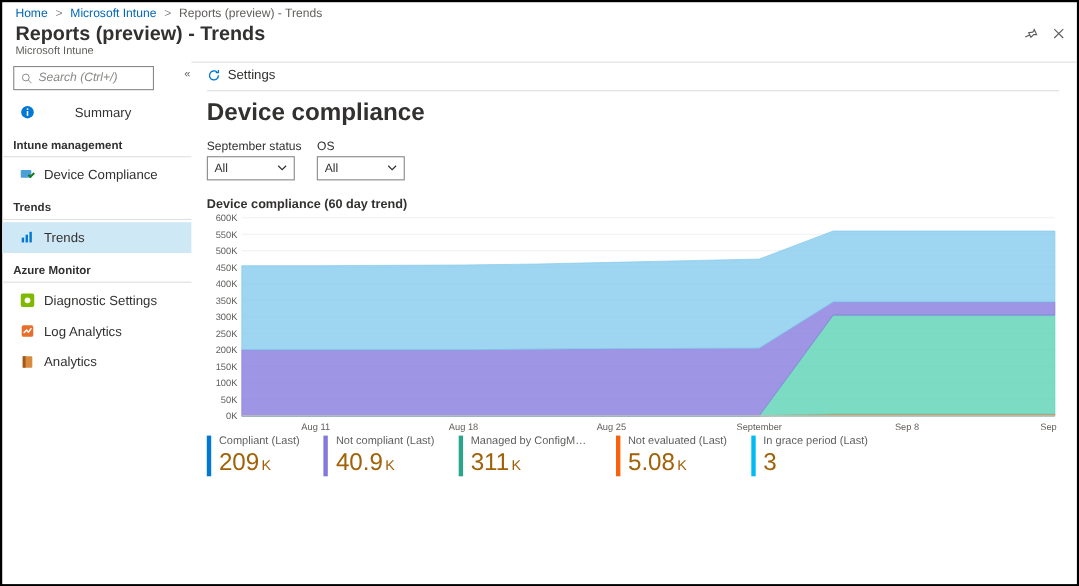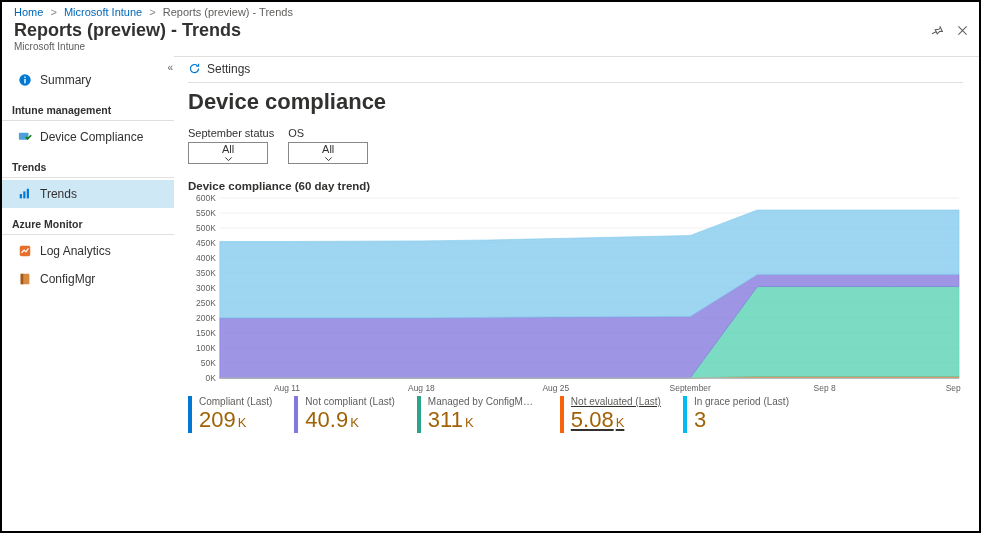--- a/index.html
+++ b/index.html
@@ -36,21 +36,21 @@
   
   .main { flex: 1; padding: 4px 16px 8px 14px; border-top: 1px solid #e1dfdd; overflow: hidden; }
   .refresh { display: inline-flex; align-items: center; font-size: 12px; color: #323130; cursor: pointer; margin-bottom: 4px; }
   .refresh svg { width: 13px; height: 13px; margin-right: 6px; }
   .main hr { border: none; border-top: 1px solid #e1dfdd; margin: 2px 0 6px 0; }
 
   .main h2 { font-size: 22px; font-weight: 700; margin-bottom: 12px; }
 
   .filters { display: flex; gap: 14px; margin-bottom: 16px; }
   .filter label { display: block; font-size: 11px; color: #323130; margin-bottom: 3px; }
-  .sel { border: 1px solid #8a8886; height: 22px; width: 80px; font-size: 11px; display: flex; align-items: center; justify-content: space-between; padding: 0 6px; cursor: pointer; background: #fff; flex-direction: column; }
+  .sel { border: 1px solid #8a8886; height: 22px; width: 80px; font-size: 11px; display: flex; align-items: center; justify-content: space-between; padding: 0 6px; cursor: pointer; background: #fff; }
   .sel svg { width: 9px; height: 9px; }
 
   .chart-title { font-size: 11.5px; font-weight: 600; margin-bottom: 2px; }
   .chart-box { height: 200px; width: 100%; }
   .chart-box svg { width: 100%; height: 100%; }
   .ytick text, .xtick text { font-size: 8.5px; fill: #605e5c; }
   .ytick line { stroke: #f0f0f0; stroke-width: 1; }
 
   
   .metrics { display: flex; gap: 22px; margin-top: 2px; flex-wrap: nowrap; }
@@ -82,22 +82,29 @@
     <svg viewBox="0 0 16 16" stroke="#605e5c" stroke-width="1.3">
         <path d="M3 3l10 10M13 3L3 13"></path>
       </svg>
   </div>
 </div>
 
 <div class="layout">
 
   <div class="sidebar">
     <span class="collapse-chevrons">«</span>
-
-    <div class="sidebar-item" style="margin-top:6px;">
+    <div class="search-box">
+      <svg viewBox="0 0 16 16" fill="none" stroke="#8a8886" stroke-width="1.3">
+          <circle cx="6.5" cy="6.5" r="4.5"></circle>
+          <path d="M10 10l4 4"></path>
+        </svg>
+      <span>Search (Ctrl+/)</span>
+    </div>
+
+    <div class="sidebar-item" style="margin-top:6px;gap:28px;">
       <span class="ico">
           <svg viewBox="0 0 16 16" width="14" height="14">
             <circle cx="8" cy="8" r="6.5" fill="#0078d4"></circle>
             <rect x="7.2" y="6.8" width="1.6" height="5" fill="#fff"></rect>
             <rect x="7.2" y="4" width="1.6" height="1.6" fill="#fff"></rect>
           </svg>
         </span>
       <span>Summary</span>
     </div>
 
@@ -124,34 +131,43 @@
           </svg>
         </span>
       <span>Trends</span>
     </div>
 
     <div class="sidebar-section">Azure Monitor</div>
     <hr class="rule">
     <div class="sidebar-item">
       <span class="ico">
           <svg viewBox="0 0 16 16" width="14" height="14">
+            <rect x="1" y="1" width="14" height="14" rx="2" fill="#7fba00"></rect>
+            <circle cx="8" cy="8" r="3" fill="#fff"></circle>
+          </svg>
+        </span>
+      <span>Diagnostic Settings</span>
+    </div>
+    <div class="sidebar-item">
+      <span class="ico">
+          <svg viewBox="0 0 16 16" width="14" height="14">
             <rect x="2" y="2" width="12" height="12" rx="2" fill="#e86e2b"></rect>
             <path d="M4 10l3-3 2 2 3-4" stroke="#fff" stroke-width="1.5" fill="none"></path>
           </svg>
         </span>
       <span>Log Analytics</span>
     </div>
     <div class="sidebar-item">
       <span class="ico">
           <svg viewBox="0 0 16 16" width="14" height="14">
             <rect x="3" y="2" width="10" height="12" rx="1" fill="#d88b3f"></rect>
             <rect x="3" y="2" width="3" height="12" fill="#a05a20"></rect>
           </svg>
         </span>
-      <span>ConfigMgr</span>
+      <span>Analytics</span>
     </div>
   </div>
 
   <div class="main">
     <div class="refresh">
       <svg viewBox="0 0 16 16" fill="none" stroke="#0078d4" stroke-width="1.5">
           <path d="M13 8a5 5 0 1 1-1.5-3.5"></path>
           <path d="M13 2v3h-3"></path>
         </svg>
       <span>Settings</span>
@@ -269,21 +285,21 @@
           <div class="val">209<span class="unit">K</span></div>
         </div>
         <div class="metric" style="border-left-color: rgb(131, 120, 222);">
           <div class="lbl">Not compliant (Last)</div>
           <div class="val">40.9<span class="unit">K</span></div>
         </div>
         <div class="metric" style="border-left-color: rgb(42, 165, 139);">
           <div class="lbl">Managed by ConfigMgr (...</div>
           <div class="val">311<span class="unit">K</span></div>
         </div>
-        <div class="metric" style="border-left-color: rgb(247, 99, 12); text-decoration: underline;">
+        <div class="metric" style="border-left-color: rgb(247, 99, 12);">
           <div class="lbl">Not evaluated (Last)</div>
           <div class="val">5.08<span class="unit">K</span></div>
         </div>
         <div class="metric" style="border-left-color: rgb(0, 188, 242);">
           <div class="lbl">In grace period (Last)</div>
           <div class="val">3<span class="unit"></span></div>
         </div>
       </div>
   </div>
 </div>

